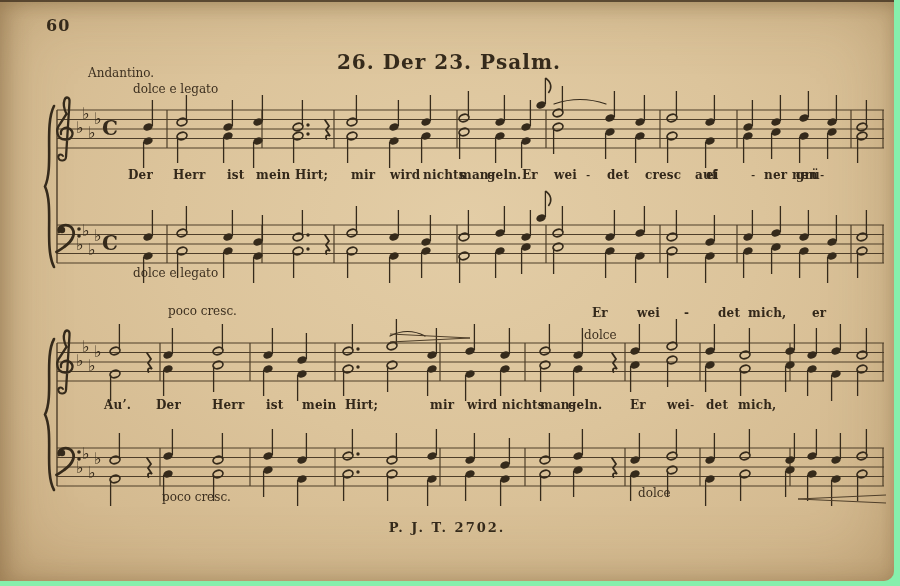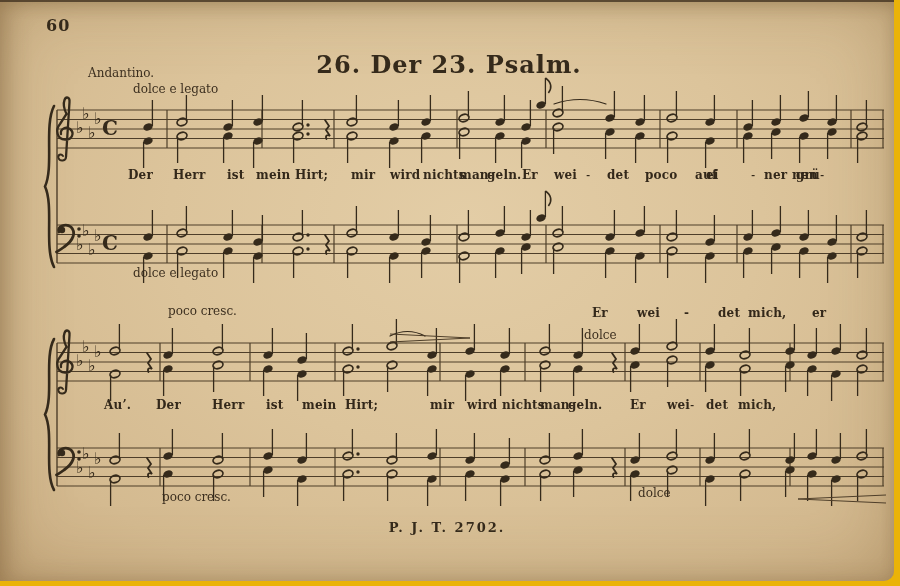--- a/index.html
+++ b/index.html
@@ -1,28 +1,28 @@
 <!DOCTYPE html>
 <html><head>
 <meta charset="utf-8">
 <style>
   html,body{margin:0;padding:0;}
   body{width:900px;height:586px;background:#ffffff;overflow:hidden;
        font-family:"DejaVu Serif", serif;}
-  #page{position:relative;width:900px;height:586px;background:#eab308;}
+  #page{position:relative;width:900px;height:586px;background:#86efac;}
   #paper{position:absolute;left:0;top:0;width:894px;height:581px;
          background:
            radial-gradient(ellipse at 52% 38%, #e3cda6 0%, #dcc49b 45%, #d4ba90 78%, #cbae83 100%);
          box-shadow: inset 0 0 70px rgba(120,88,44,.30), inset 10px 0 22px rgba(95,64,30,.22),
                      inset 0 6px 14px rgba(95,64,30,.18);
          border-bottom-right-radius:10px;}
   #topedge{position:absolute;left:0;top:0;width:894px;height:2px;background:rgba(60,46,30,.75);}
   .txt{position:absolute;color:#352a1b;white-space:nowrap;}
   .pageno{left:46px;top:16px;font-size:16px;font-weight:bold;letter-spacing:1px;}
-  .title{left:0;top:50px;width:898px;text-align:center;font-size:24px;font-weight:bold;letter-spacing:1px;}
+  .title{left:0;top:50px;width:898px;text-align:center;font-size:20px;font-weight:bold;letter-spacing:1px;}
   .composer{right:22px;top:68px;font-size:13px;font-weight:bold;}
   .ital{font-size:12px;color:#3c2f1f;}
   .lyr span{position:absolute;font-size:12px;font-weight:bold;color:#33281a;letter-spacing:.2px;}
   .footer{left:0;top:520px;width:894px;text-align:center;font-size:13px;font-weight:bold;letter-spacing:2px;}
   svg{position:absolute;left:0;top:0;}
 </style>
 </head>
 <body>
 
 <div id="page">
@@ -48,21 +48,21 @@
       <span style="left: 295px; top: 168px;">Hirt;</span>
       <span style="left: 351px; top: 168px;">mir</span>
       <span style="left: 390px; top: 168px;">wird</span>
       <span style="left: 423px; top: 168px;">nichts</span>
       <span style="left: 459px; top: 168px;">man˗</span>
       <span style="left: 487px; top: 168px;">geln.</span>
       <span style="left: 522px; top: 168px;">Er</span>
       <span style="left: 554px; top: 168px;">wei</span>
       <span style="left: 586px; top: 168px;">˗</span>
       <span style="left: 607px; top: 168px;">det</span>
-      <span style="left: 645px; top: 168px;">poco</span>
+      <span style="left: 645px; top: 168px;">cresc</span>
       <span style="left: 695px; top: 168px;">auf</span>
       <span style="left: 706px; top: 168px;">ei</span>
       <span style="left: 751px; top: 168px;">˗</span>
       <span style="left: 764px; top: 168px;">ner</span>
       <span style="left: 796px; top: 168px;">grü</span>
       <span style="left: 820px; top: 168px;">˗</span>
       <span style="left: 792px; top: 168px;">nen</span>
     </div>
   <div class="lyr" id="lyrics2">
       <span style="left: 104px; top: 398px;">Au’.</span>

